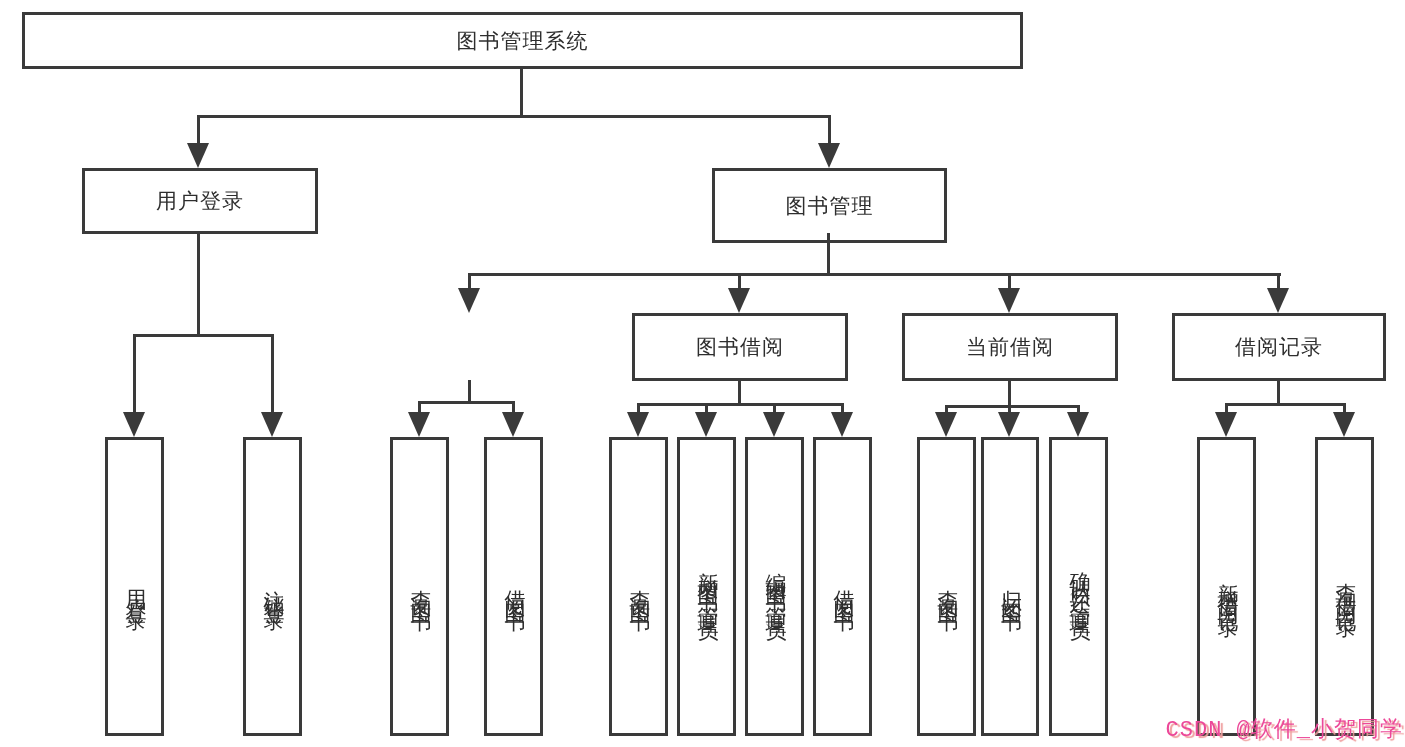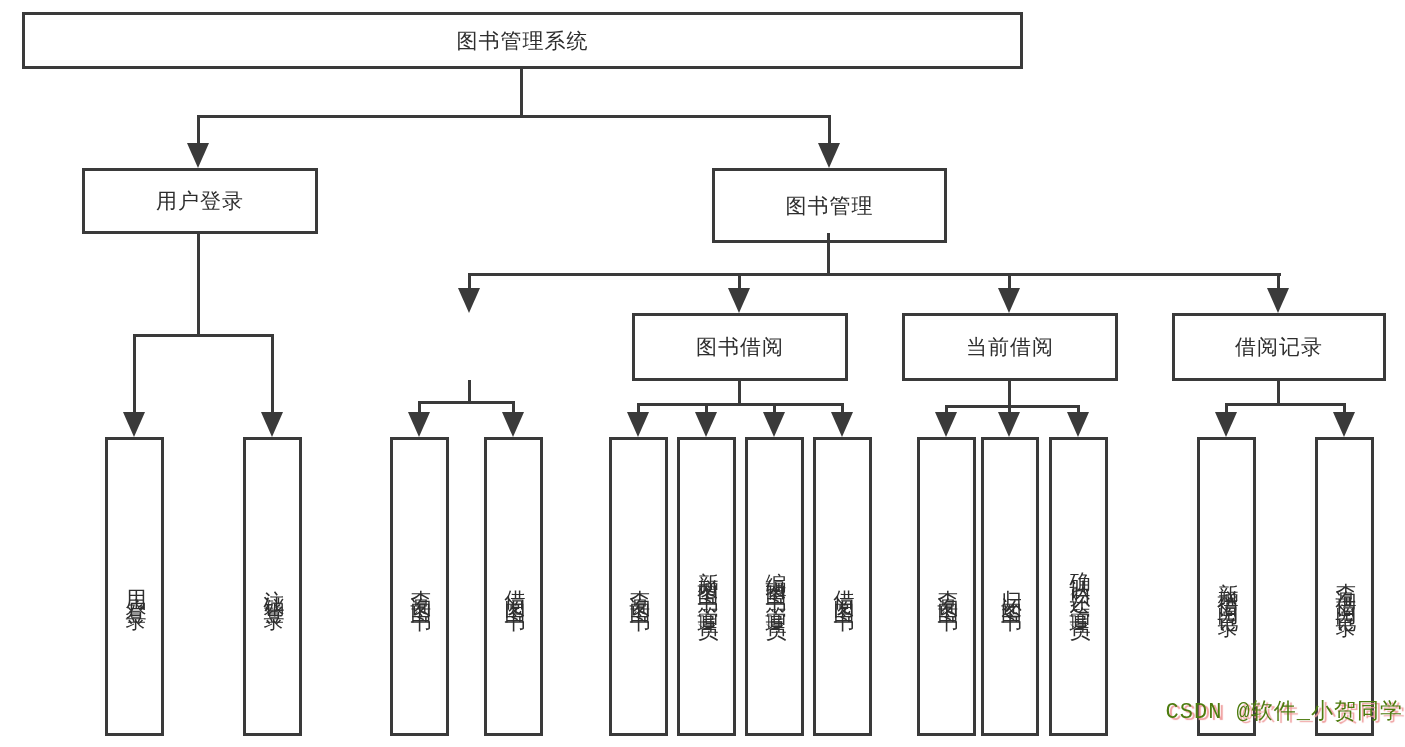--- a/index.html
+++ b/index.html
@@ -20,22 +20,22 @@
   }
   .vline,.hline{position:absolute;background:#3a3a3a;}
   .vline{width:3px;}
   .hline{height:3px;}
   .arrowhead{
     position:absolute;width:0;height:0;
     border-left:11px solid transparent;border-right:11px solid transparent;
     border-top:25px solid #3a3a3a;
   }
   .watermark{
-    position:absolute;right:2px;bottom:21px;
-    font-size:22px;color:#4d7c0f;letter-spacing:1px;
+    position:absolute;right:2px;bottom:3px;
+    font-size:22px;color:#ec4899;letter-spacing:1px;
     text-shadow:3px 2px 1px #ef9d9d;white-space:nowrap;
   }
 </style>
 </head>
 <body>
 
 <div class="stage">
 
   <div class="box" style="left:22px;top:12px;width:1001px;height:57px;">
     <span class="hlabel">图书管理系统</span>

